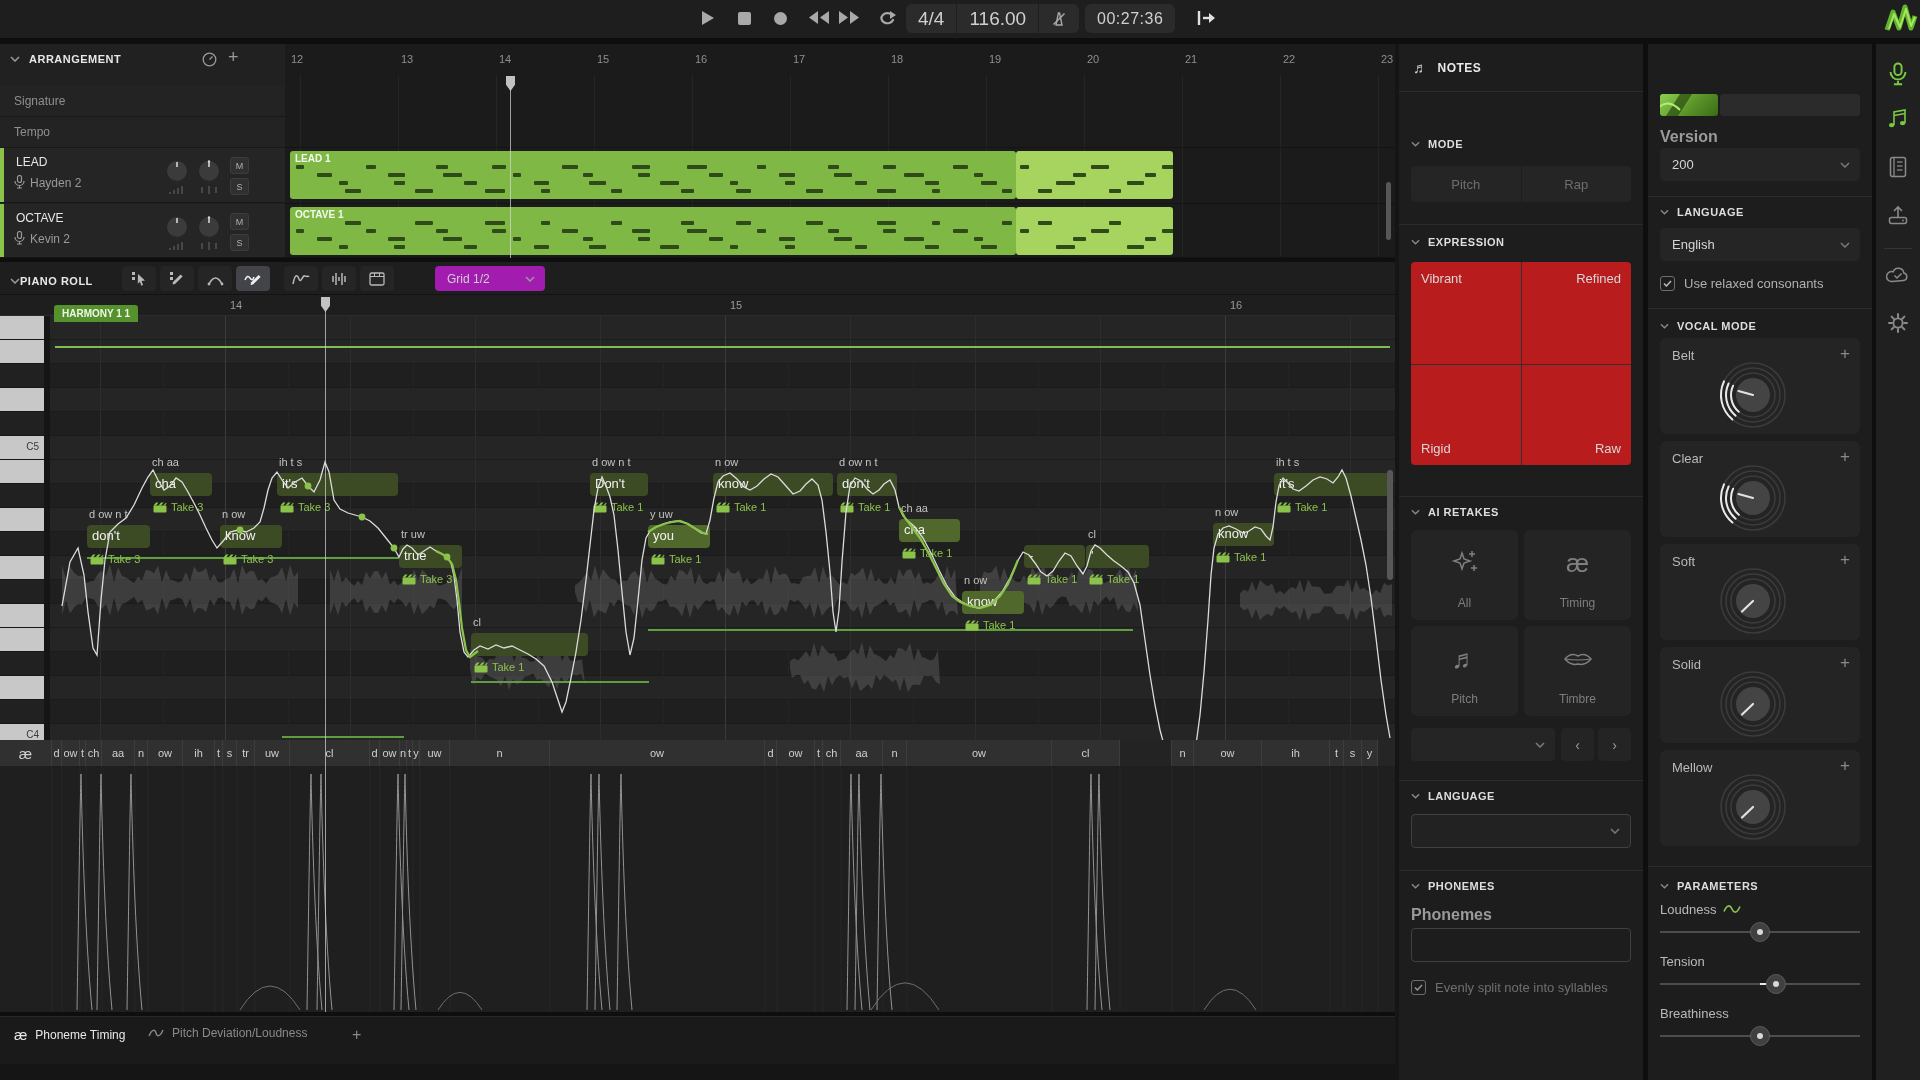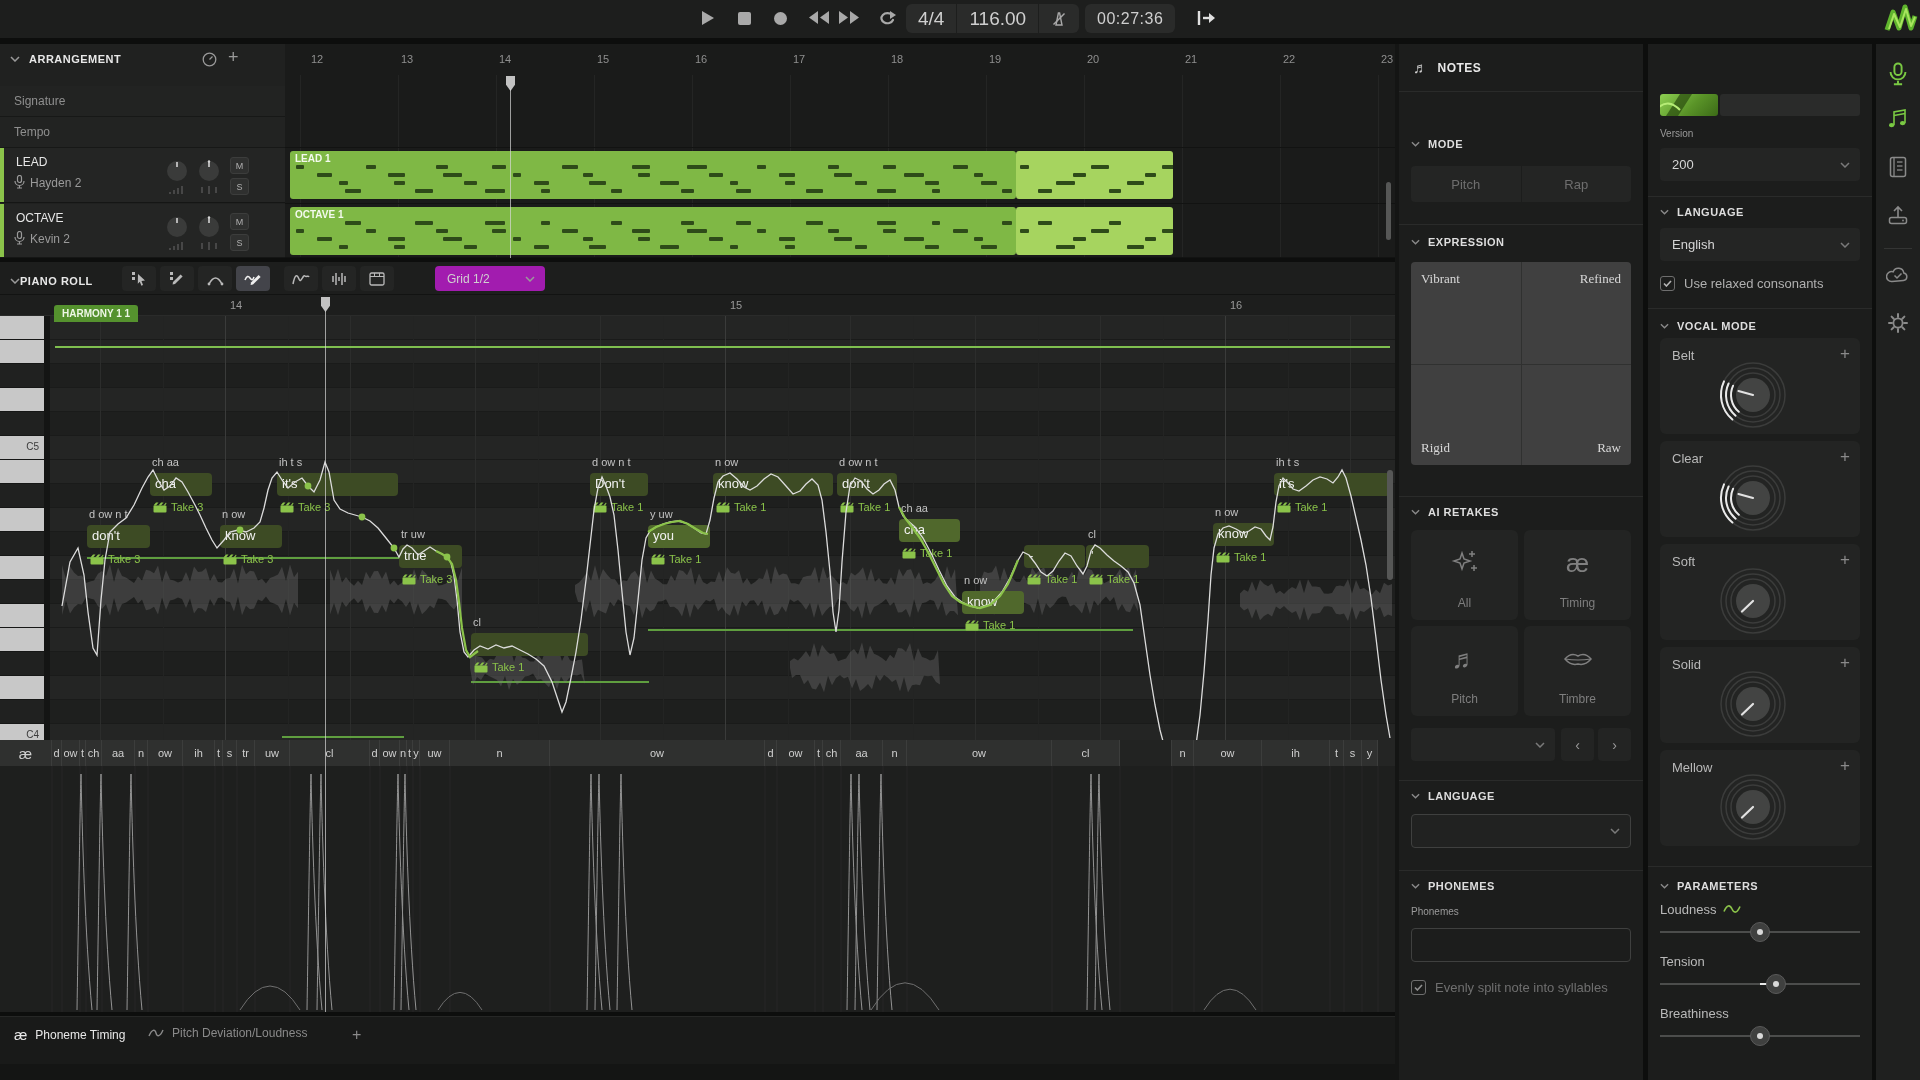--- a/index.html
+++ b/index.html
@@ -76,31 +76,31 @@
   .dd{position:absolute;border-radius:4px;display:flex;align-items:center;font-size:13px;color:#d5d5d5;
     padding-left:12px;box-sizing:border-box;}
   .dd.filled{background:#242524;}
   .dd.outline{background:#212221;border:1px solid #3f403f;}
   .dd .chev{position:absolute;right:10px;}
   .cbrow{position:absolute;display:flex;align-items:center;gap:9px;font-size:13px;}
   .cbox{width:15px;height:15px;border:1.5px solid #6e6e6e;border-radius:3px;display:flex;align-items:center;justify-content:center;box-sizing:border-box;}
   .seg{position:absolute;background:#242524;border-radius:4px;display:flex;}
   .seg div{flex:1;display:flex;align-items:center;justify-content:center;font-size:13px;color:#6e6e6e;}
   .seg .segsep{flex:none;width:1px;background:#1c1d1c;}
-  #quad{position:absolute;background:#404040;border-radius:4px;font-family:Liberation Serif, serif;}
+  #quad{position:absolute;background:#b91c1c;border-radius:4px;}
   #quad .qline-v{position:absolute;left:50%;top:0;width:1px;height:100%;background:#303130;}
   #quad .qline-h{position:absolute;top:50%;left:0;height:1px;width:100%;background:#303130;}
   #quad span{position:absolute;font-size:13px;color:#d8d8d8;}
   .aibtn{position:absolute;width:107px;height:90px;background:#232423;border-radius:6px;}
   .aibtn .ailbl{position:absolute;bottom:10px;width:100%;text-align:center;font-size:12px;color:#7e7e7e;}
   .aibtn .aiico{position:absolute;top:18px;width:100%;text-align:center;color:#808080;}
   .navbtn{position:absolute;width:33px;height:33px;background:#232423;border-radius:4px;color:#9a9a9a;
     display:flex;align-items:center;justify-content:center;font-size:14px;}
   .field{position:absolute;background:transparent;border:1px solid #3f403f;border-radius:4px;box-sizing:border-box;}
-  .flabel{position:absolute;font-size:10px;color:#9a9a9a;}
+  .flabel{position:absolute;font-size:16px;color:#9a9a9a;font-weight:bold;}
   .card{position:absolute;left:1660px;width:196px;background:#232423;border-radius:6px;}
   .card .klbl{position:absolute;left:12px;top:10px;font-size:13px;color:#b9b9b9;}
   .card .kplus{position:absolute;right:10px;top:6px;font-size:17px;color:#8a8a8a;}
   .slrow .sllbl{position:absolute;font-size:13px;color:#b9b9b9;display:flex;align-items:center;gap:7px;}
   .sltrack{position:absolute;height:2px;background:#4c4d4c;}
   .slseg{position:absolute;height:2px;background:#e8e8e8;}
   .slhandle{position:absolute;width:20px;height:20px;border-radius:50%;background:#3f403f;border:1px solid #5a5a5a;
     box-sizing:border-box;display:flex;align-items:center;justify-content:center;}
   .slhandle i{display:block;width:6px;height:6px;border-radius:50%;background:#d9d9d9;}
   #rstrip{left:1876px;top:44px;width:44px;height:1036px;background:#1f201f;}
@@ -280,21 +280,21 @@
             <line x1="16" y1="1" x2="16" y2="7" stroke="#6a6a6a"></line>
           </svg>
         </span>
       <div class="msbtn" style="left:230px;top:9px">M</div>
       <div class="msbtn" style="left:230px;top:30px">S</div>
     </div>
   </div>
 
   <div id="arr-timeline" class="abs">
     <div id="arr-ruler">
-        <div class="rnum" style="left:26px">12</div>
+        <div class="rnum" style="left:6px">12</div>
         <div class="rnum" style="left:116px">13</div>
         <div class="rnum" style="left:214px">14</div>
         <div class="rnum" style="left:312px">15</div>
         <div class="rnum" style="left:410px">16</div>
         <div class="rnum" style="left:508px">17</div>
         <div class="rnum" style="left:606px">18</div>
         <div class="rnum" style="left:704px">19</div>
         <div class="rnum" style="left:802px">20</div>
         <div class="rnum" style="left:900px">21</div>
         <div class="rnum" style="left:998px">22</div>

